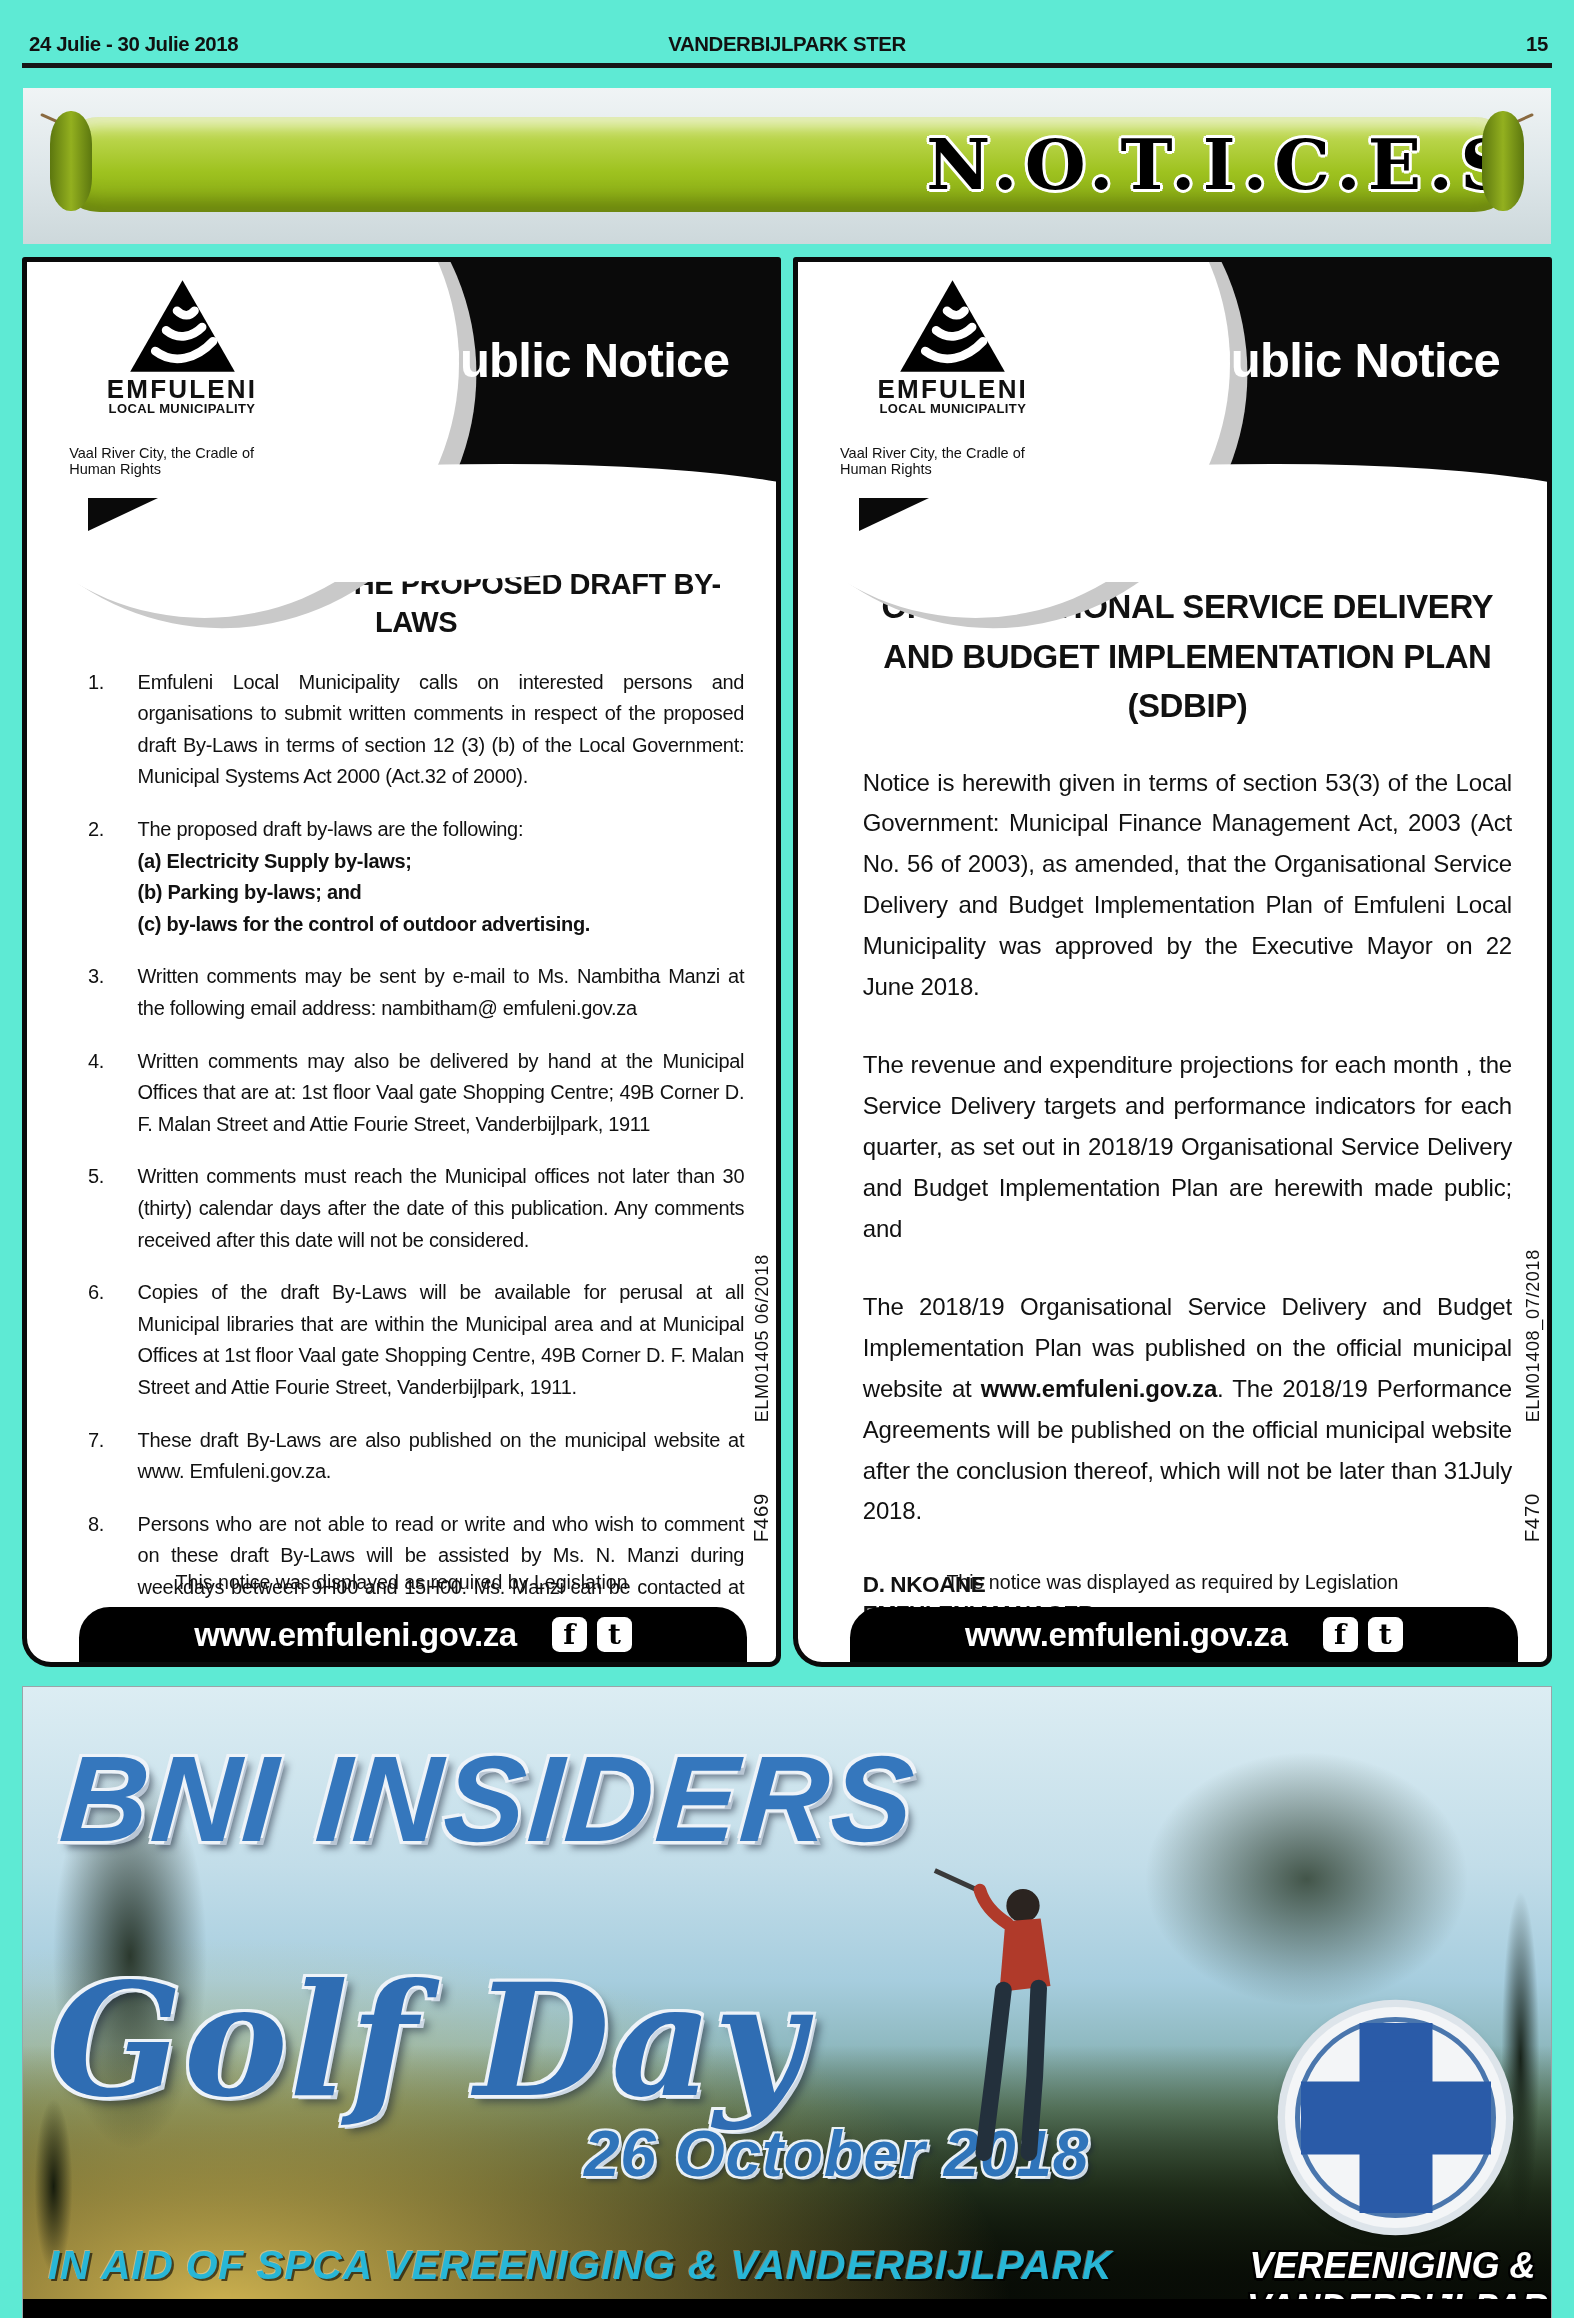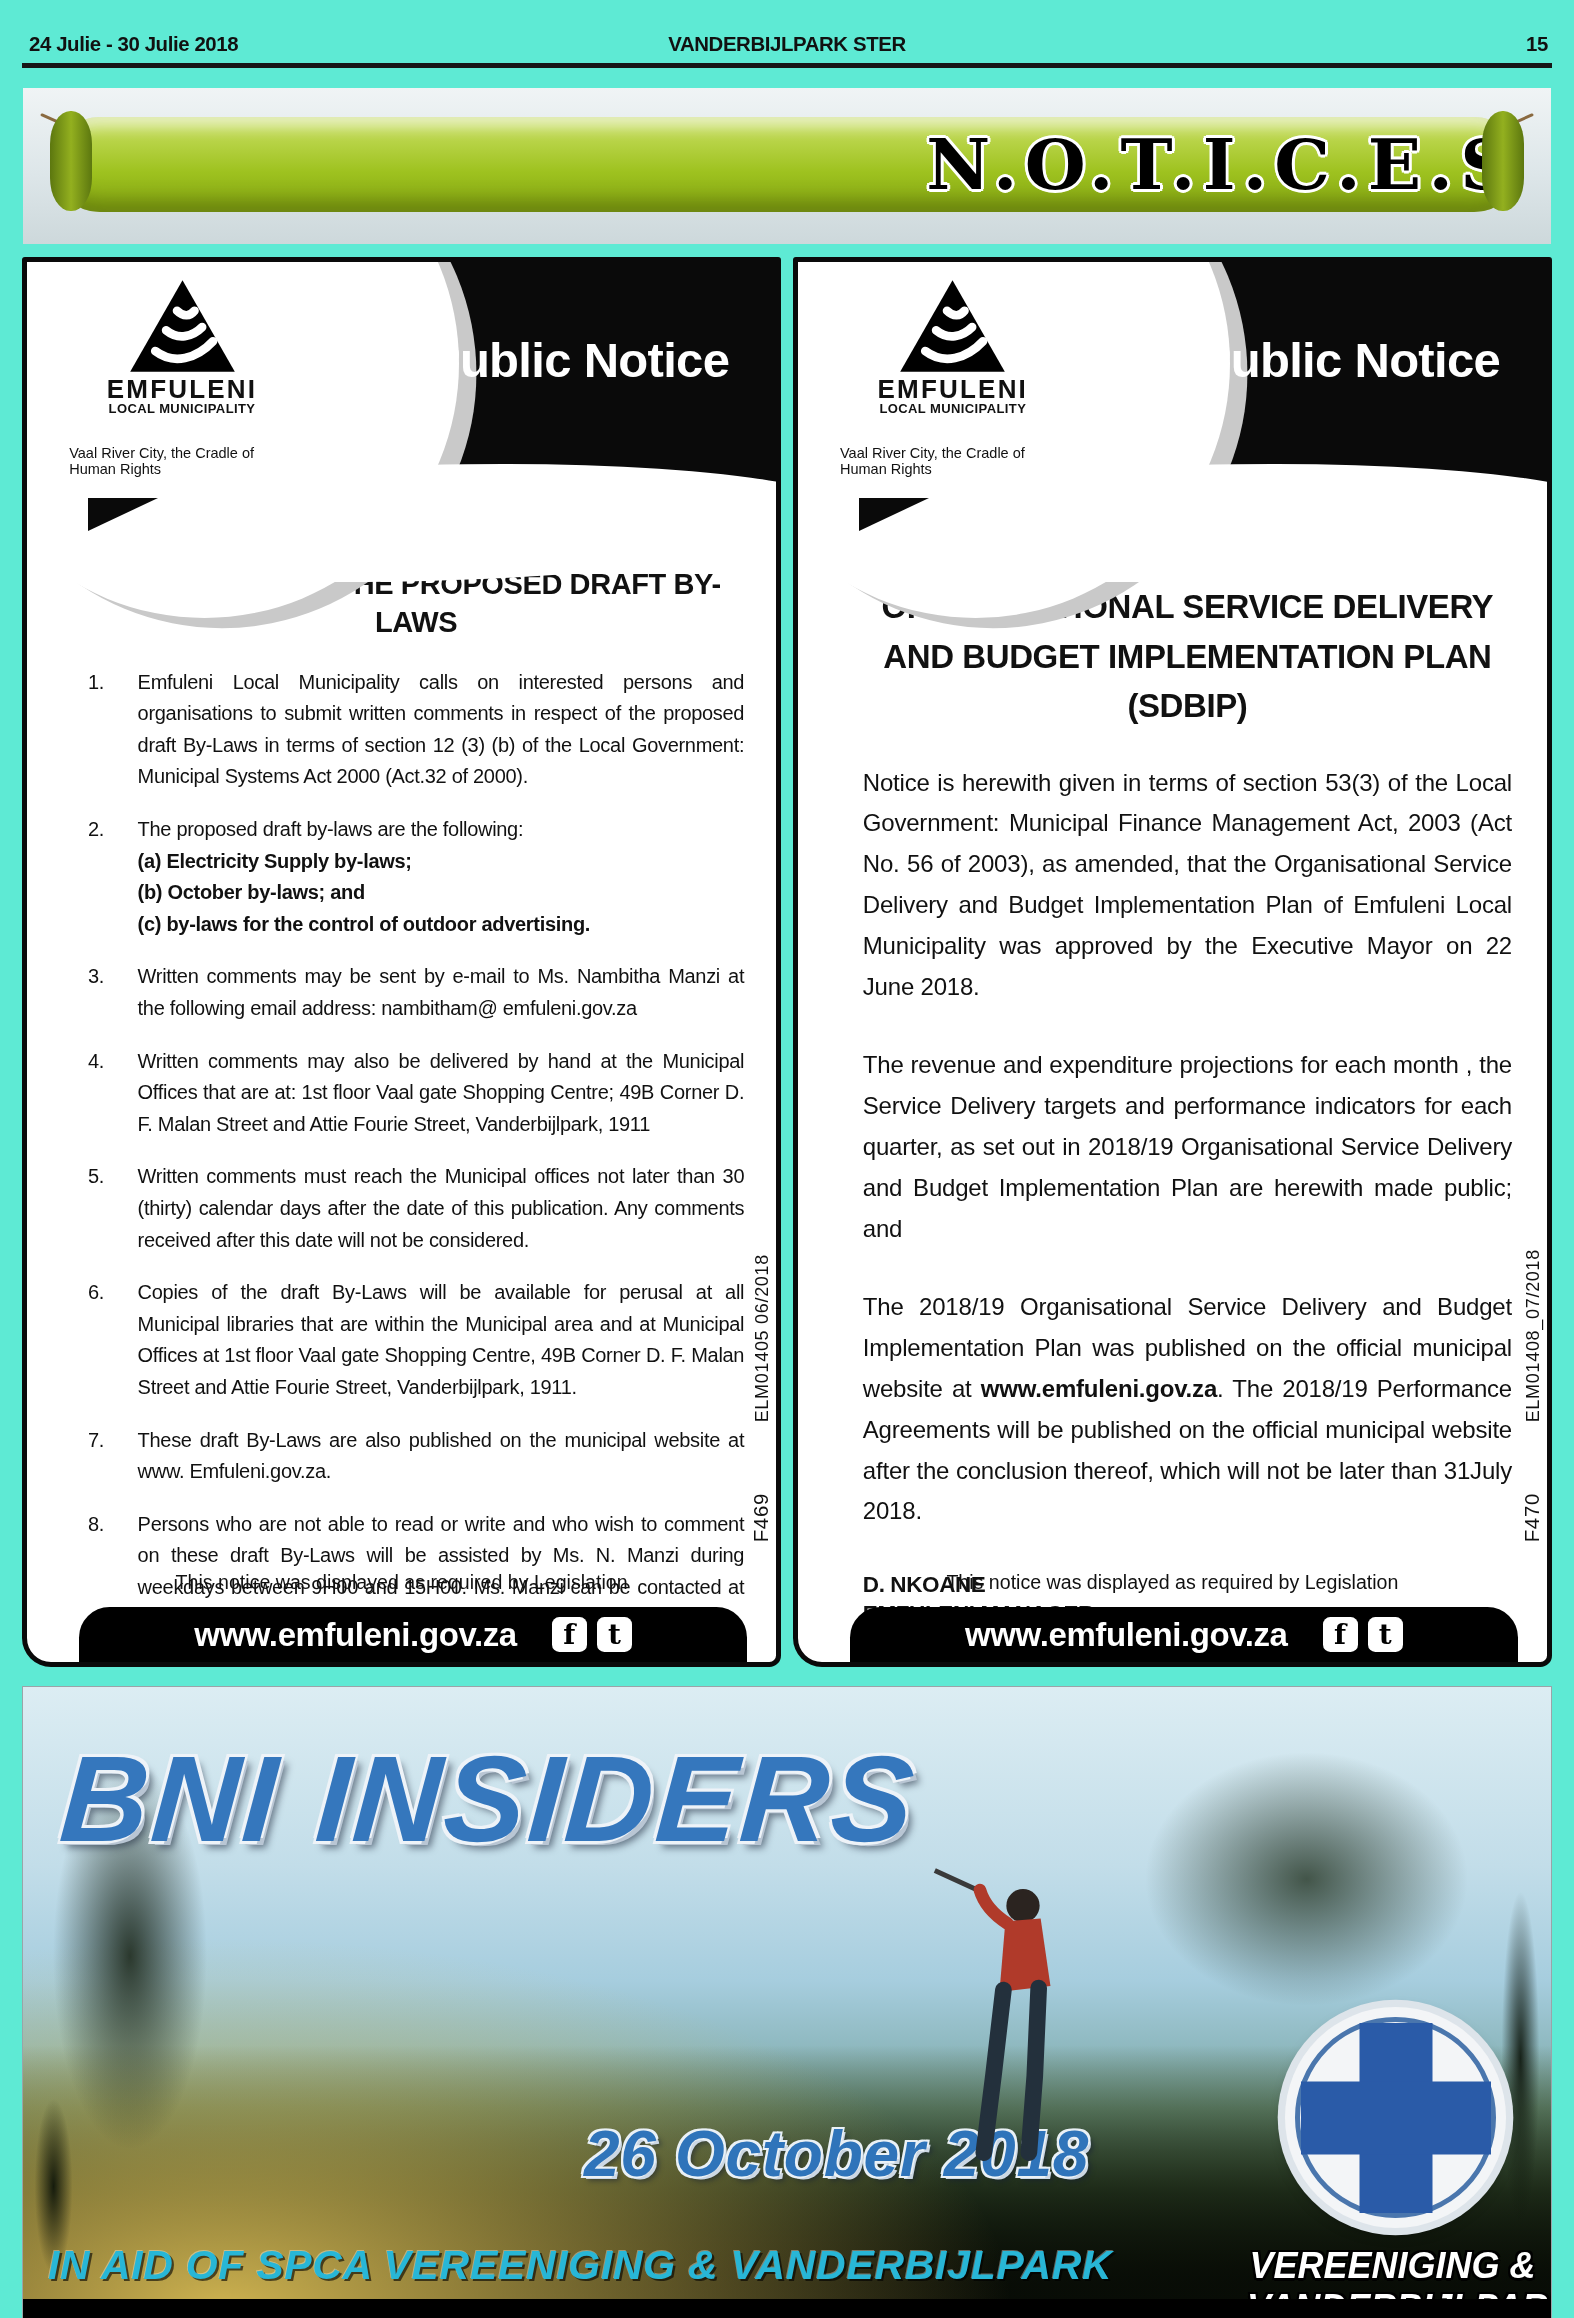--- a/index.html
+++ b/index.html
@@ -164,21 +164,21 @@
 
         <div class="item">
           <span class="inum">1.</span>
           <span class="ibody">Emfuleni Local Municipality calls on interested persons and organisations to submit written comments in respect of the proposed draft By-Laws in terms of section 12 (3) (b) of the Local Government: Municipal Systems Act 2000 (Act.32 of 2000).</span>
         </div>
         <div class="item">
           <span class="inum">2.</span>
           <span class="ibody">
             <span>The proposed draft by-laws are the following:</span>
             <span class="sub">(a) Electricity Supply by-laws;</span>
-            <span class="sub">(b) October by-laws; and</span>
+            <span class="sub">(b) Parking by-laws; and</span>
             <span class="sub">(c) by-laws for the control of outdoor advertising.</span>
           </span>
         </div>
         <div class="item">
           <span class="inum">3.</span>
           <span class="ibody">Written comments may be sent by e-mail to Ms. Nambitha Manzi at the following email address: nambitham@ emfuleni.gov.za</span>
         </div>
         <div class="item">
           <span class="inum">4.</span>
           <span class="ibody">Written comments may also be delivered by hand at the Municipal Offices that are at: 1st floor Vaal gate Shopping Centre; 49B Corner D. F. Malan Street and Attie Fourie Street, Vanderbijlpark, 1911</span>
@@ -261,20 +261,21 @@
           <span class="sq">t</span>
         </span>
       </div>
       <div class="side-code">ELM01408_07/2018</div>
       <div class="ref-code">F470</div>
     </section>
   </div>
 
   <div class="ad">
     <div class="ad-headline">BNI INSIDERS</div>
+    <div class="ad-event">Golf Day</div>
     <div class="ad-date">26 October 2018</div>
     <div class="ad-aid">IN AID OF SPCA VEREENIGING &amp; VANDERBIJLPARK</div>
 
     <svg class="golfer" viewBox="0 0 200 300">
       <line x1="58" y1="26" x2="10" y2="4" stroke="#3a3a3a" stroke-width="5"></line>
       <circle cx="100" cy="40" r="17" fill="#2b2420"></circle>
       <path d="M84,58 Q62,44 56,24" stroke="#b03a2a" stroke-width="13" fill="none" stroke-linecap="round"></path>
       <path d="M82,56 L118,53 L128,122 L76,128 Z" fill="#b03a2a"></path>
       <path d="M80,126 L70,212 L60,292" stroke="#23303c" stroke-width="17" fill="none" stroke-linecap="round"></path>
       <path d="M116,124 L112,214 L106,292" stroke="#23303c" stroke-width="17" fill="none" stroke-linecap="round"></path>

